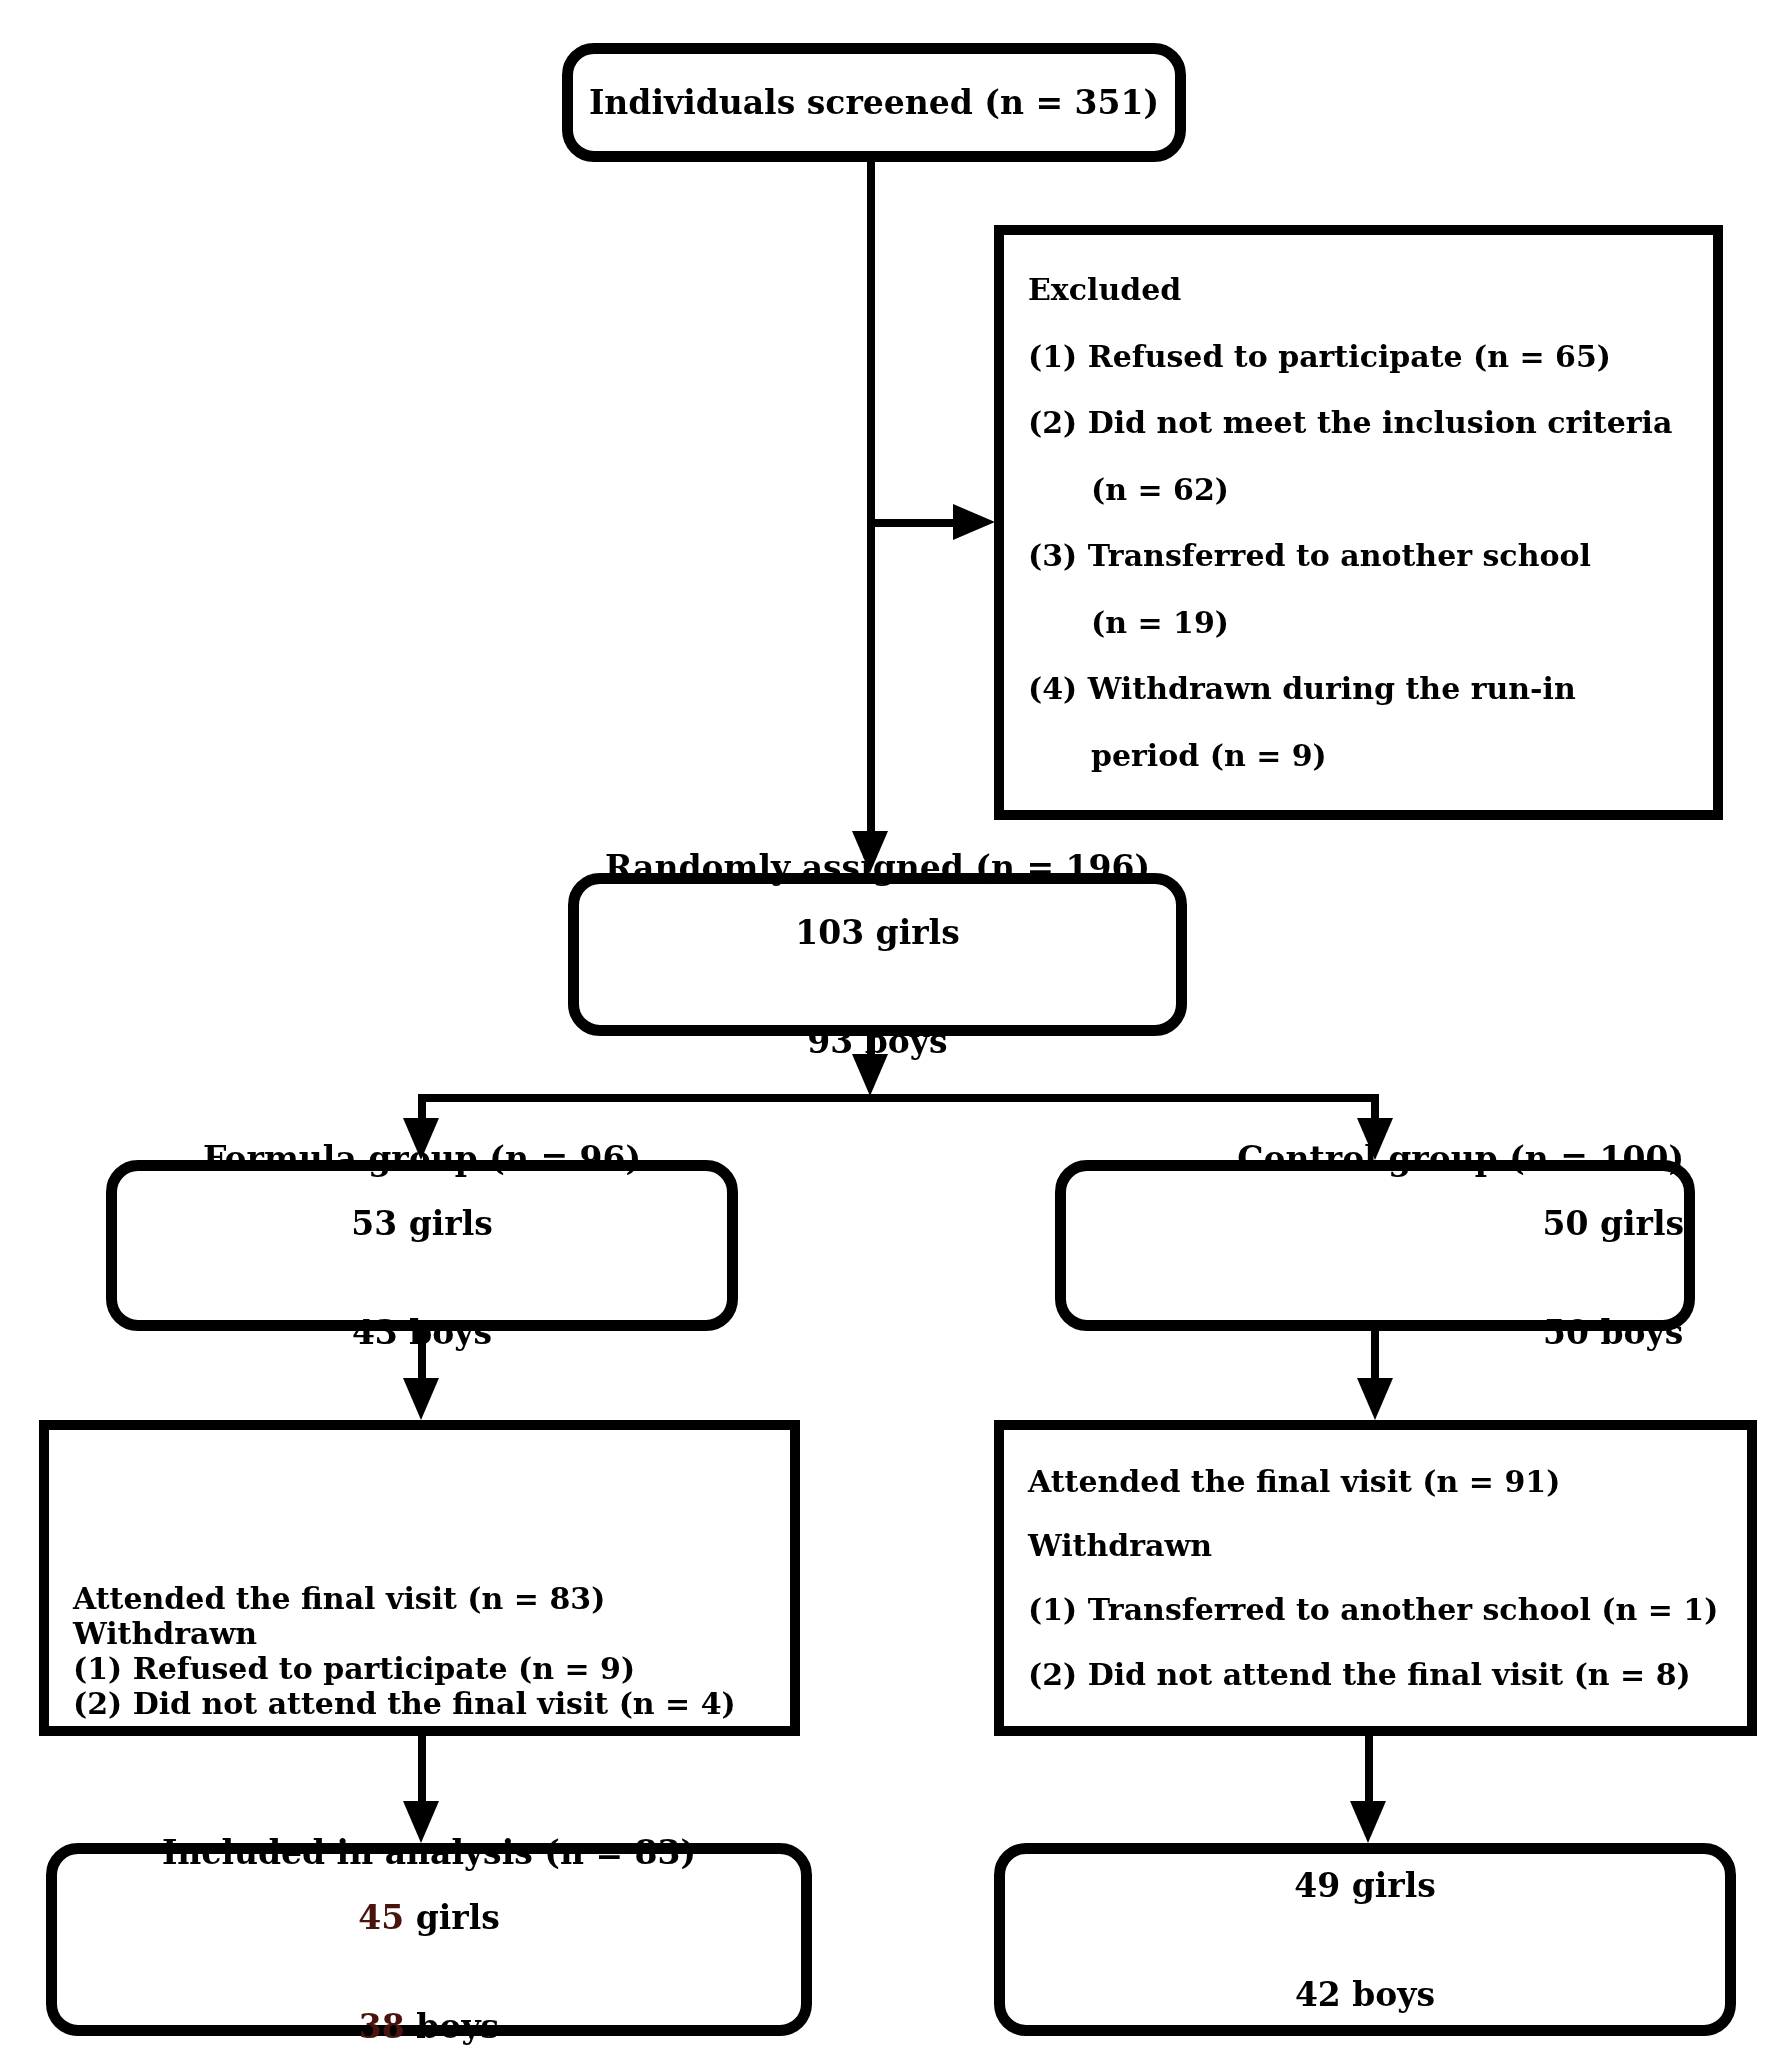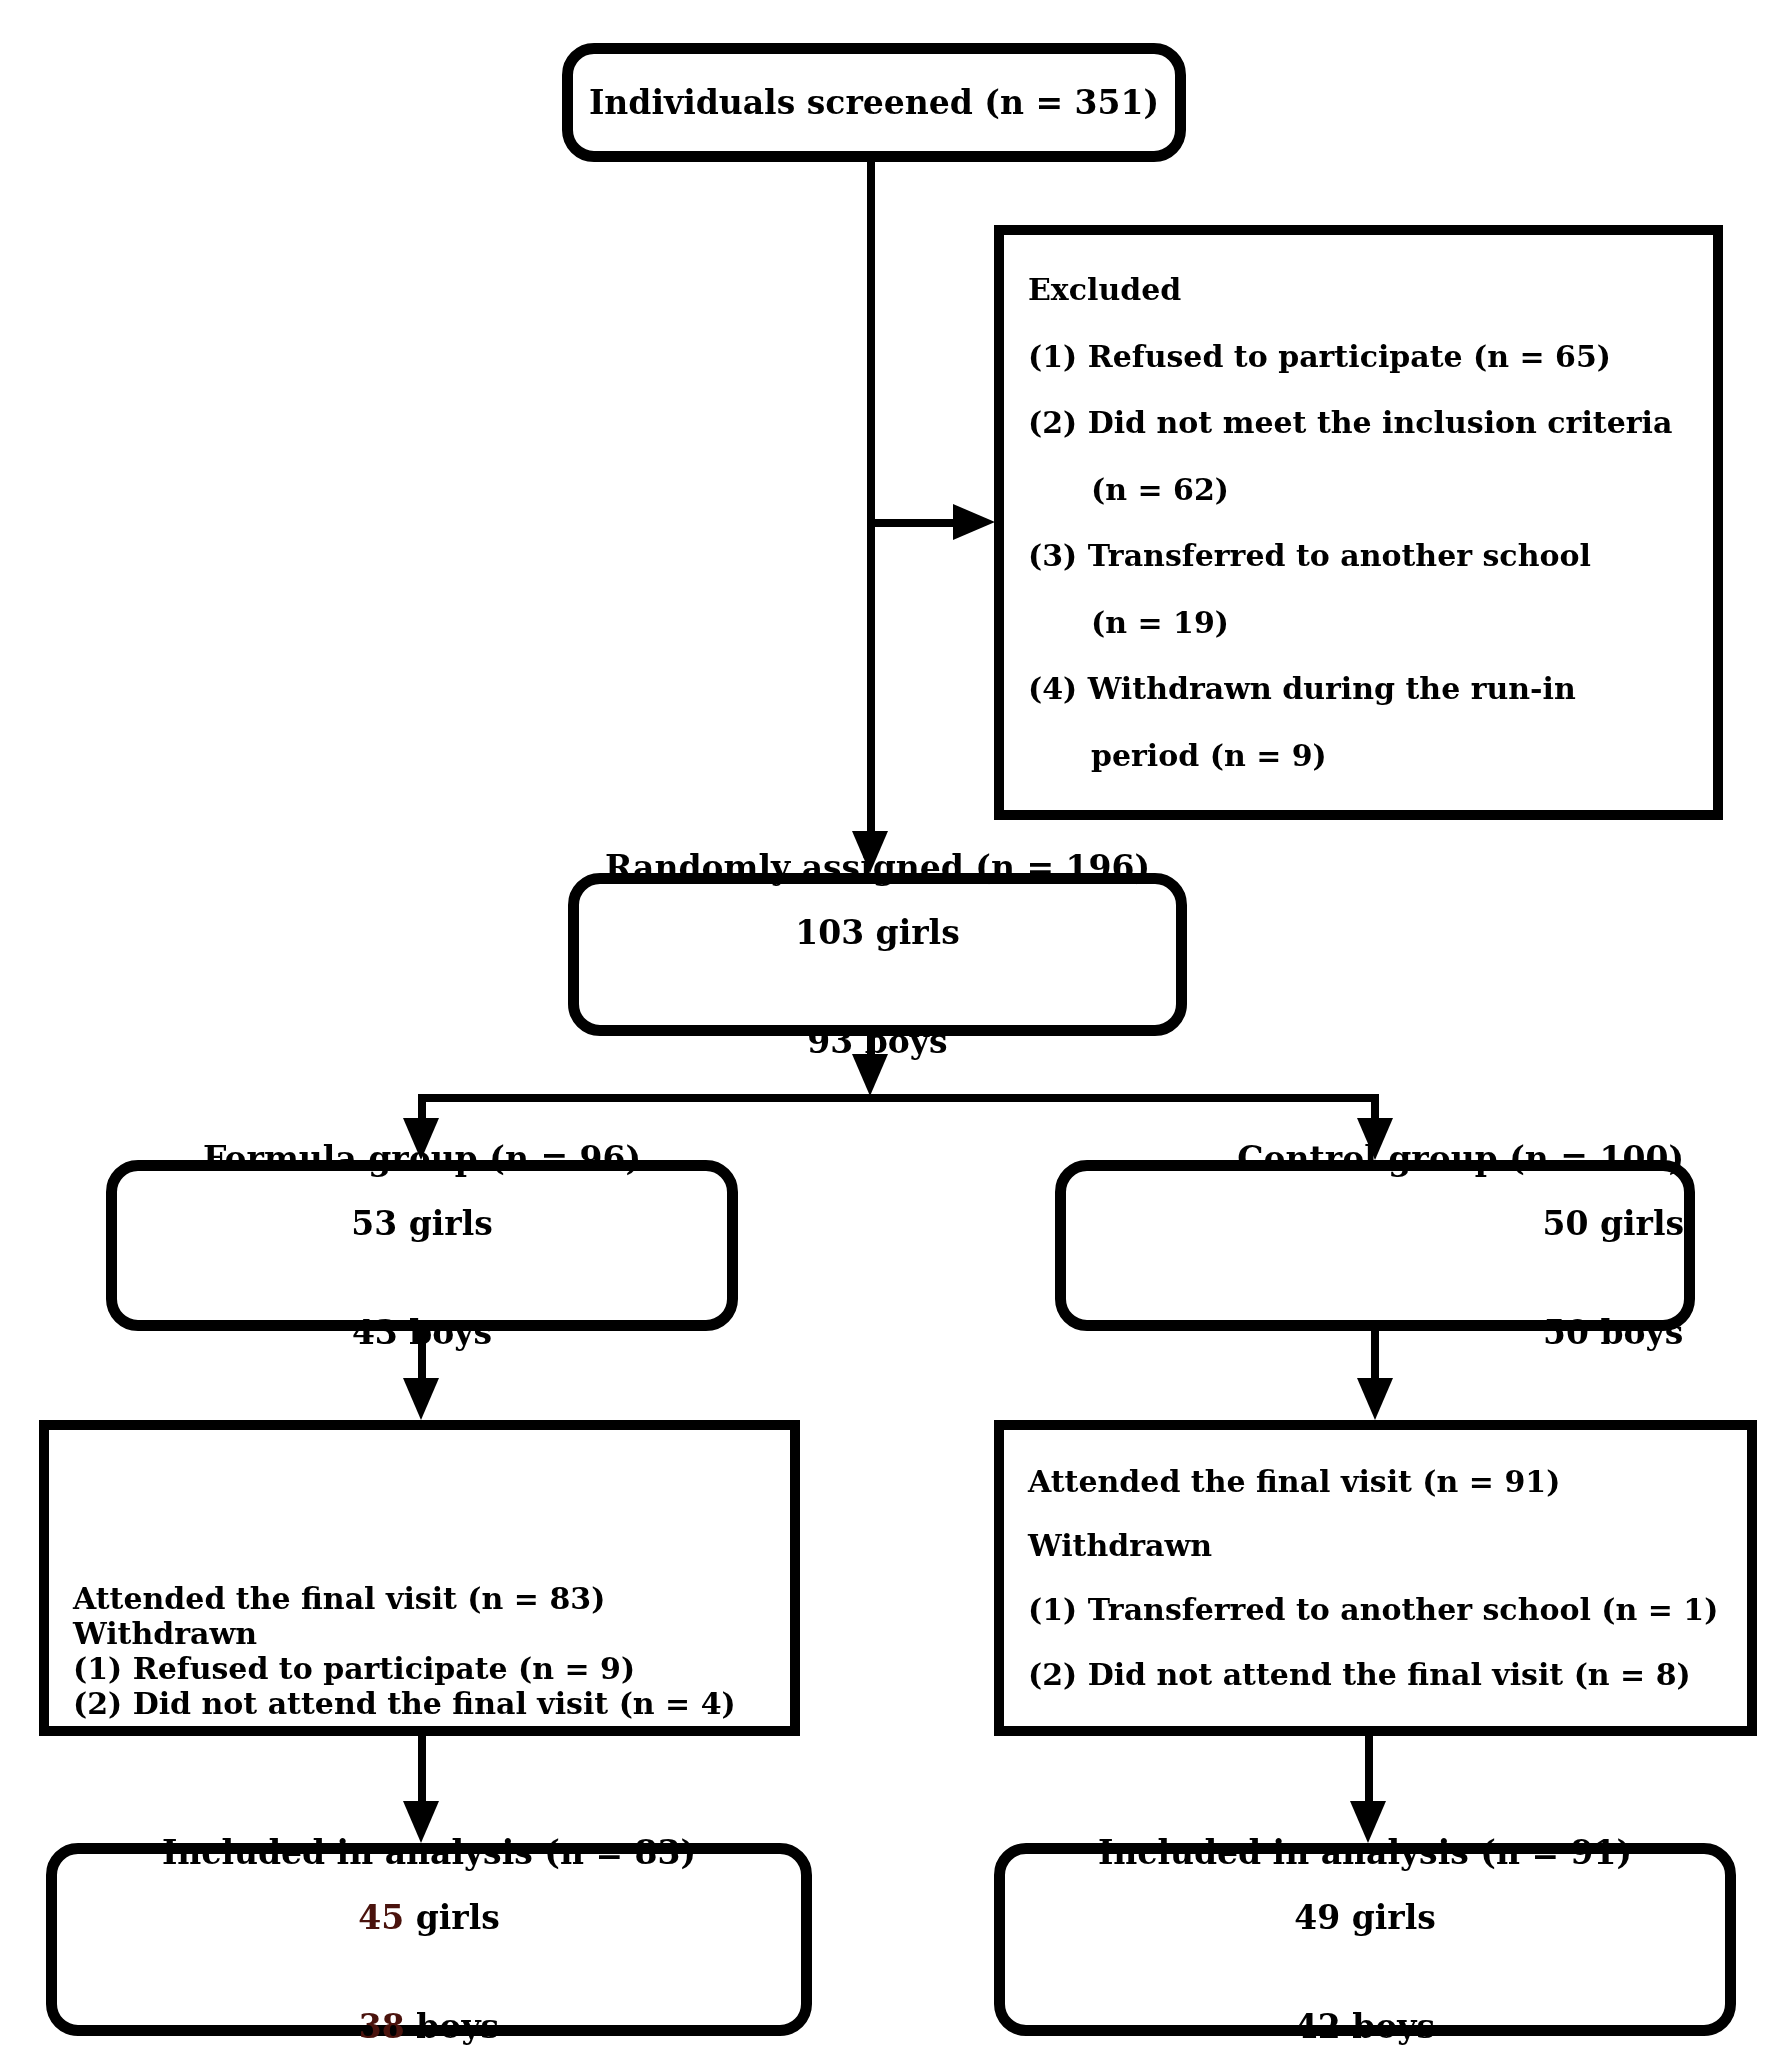--- a/index.html
+++ b/index.html
@@ -138,21 +138,20 @@
 
   <div class="box rounded center-box" style="left:46px;top:1843px;width:766px;height:193px;">
     <div>Included in analysis (n = 83)</div>
     <div class="counts">
       <span><span class="num-accent">45</span>&nbsp;<span>girls</span></span>
       <span><span class="num-accent">38</span>&nbsp;<span>boys</span></span>
     </div>
   </div>
 
   <div class="box rounded center-box" style="left:994px;top:1843px;width:742px;height:193px;">
-    <div>Included in analysis (n = 91)</div>
     <div class="counts">
       <span>49 girls</span>
       <span>42 boys</span>
     </div>
   </div>
 
 </div>
 
 
 </body></html>

